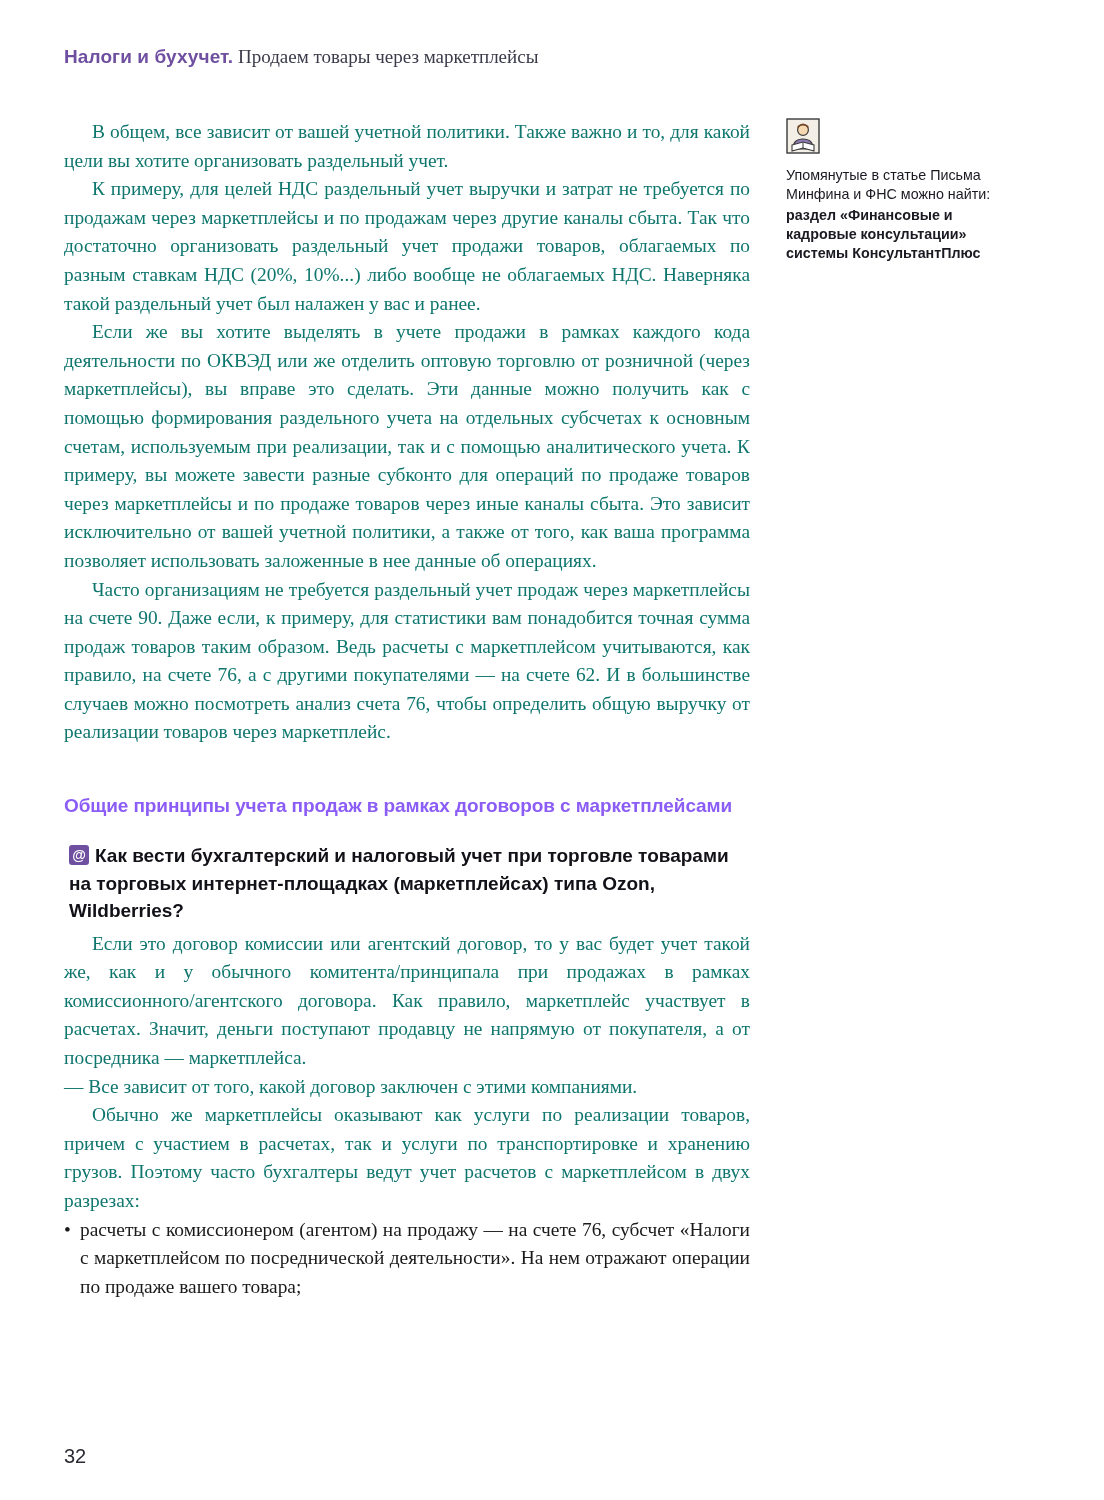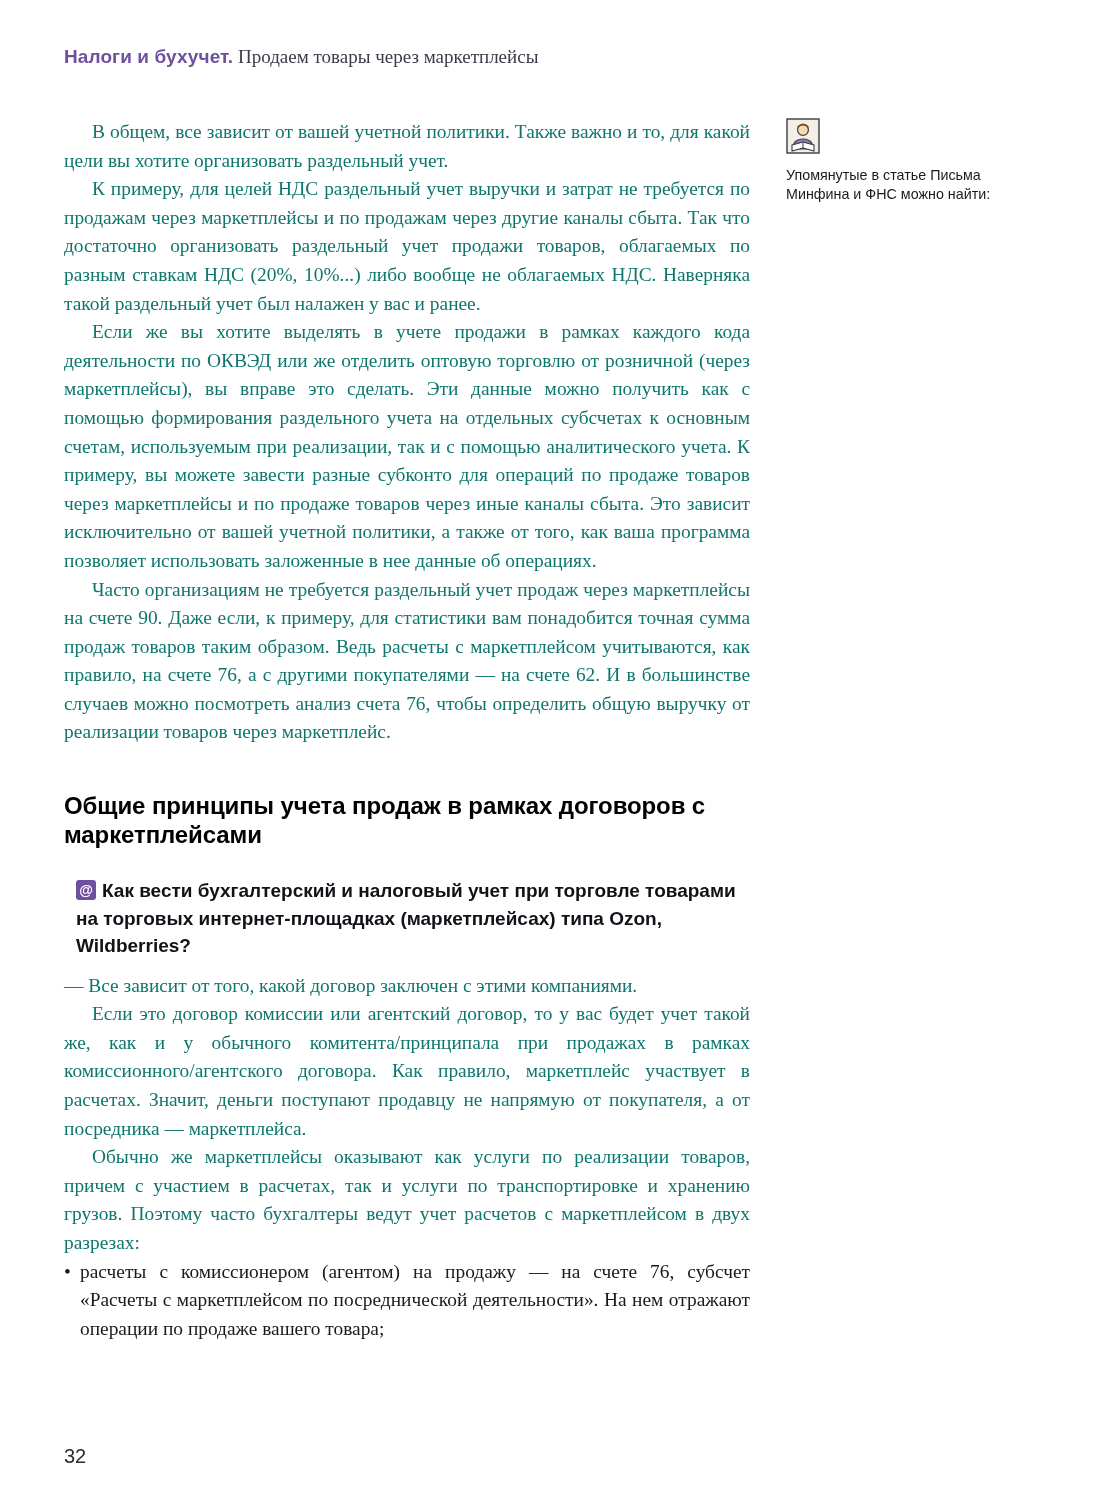--- a/index.html
+++ b/index.html
@@ -62,38 +62,38 @@
     -webkit-hyphens: auto;
     color: #0f766e;
   }
   p.body.noindent {
     text-indent: 0;
   }
 
   h2.section-title {
     font-family: "Liberation Sans", sans-serif;
     font-weight: bold;
-    font-size: 24px;
+    font-size: 19px;
     line-height: 29px;
-    margin: 44px 0 28px 0;
-    color: #000000;
+    margin: 44px 0 22px 0;
+    color: #8b5cf6;
     letter-spacing: -0.1px;
   }
 
   .qa-block {
     margin-top: 4px;
   }
   .qa-question {
     font-family: "Liberation Sans", sans-serif;
     font-weight: bold;
     font-size: 19px;
     line-height: 27.5px;
     color: #111118;
     text-indent: 0;
-    margin: 12px;
+    margin: 5px;
   }
   .at-badge {
     display: inline-block;
     width: 20px;
     height: 20px;
     background: #6f4fa0;
     color: #ffffff;
     border-radius: 3px;
     font-family: "Liberation Sans", sans-serif;
     font-size: 14px;
@@ -179,39 +179,40 @@
         <rect x="1" y="1" width="32" height="34" fill="#f3efe6" stroke="#3b3b3b" stroke-width="1.4"></rect>
         <circle cx="17" cy="12" r="5.4" fill="#f6d9b0" stroke="#3b3b3b" stroke-width="1.2"></circle>
         <path d="M11.5 10.5 Q17 4 22.5 10.5 L22.5 8 Q17 3 11.5 8 Z" fill="#7a4b2a"></path>
         <path d="M7 31 Q7 21 17 21 Q27 21 27 31 Z" fill="#8e7ab5" stroke="#3b3b3b" stroke-width="1.2"></path>
         <path d="M6 27 L17 24 L28 27 L28 33 L17 30 L6 33 Z" fill="#ffffff" stroke="#3b3b3b" stroke-width="1.1"></path>
         <line x1="17" y1="24.5" x2="17" y2="30" stroke="#3b3b3b" stroke-width="1"></line>
       </svg>
     </div>
     <div class="sidenote-text">
       <span class="lead">Упомянутые в статье Письма Минфина и ФНС можно найти:</span>
+      <span class="ref">раздел «Финансовые и кадровые консультации» системы КонсультантПлюс</span>
     </div>
   </div>
 
   <div class="column">
 
     <p class="body">В общем, все зависит от вашей учетной политики. Также важно и то, для какой цели вы хотите организовать раздельный учет.</p>
     <p class="body">К примеру, для целей НДС раздельный учет выручки и затрат не требуется по продажам через маркетплейсы и по продажам через другие каналы сбыта. Так что достаточно организовать раздельный учет продажи товаров, облагаемых по разным ставкам НДС (20%, 10%...) либо вообще не облагаемых НДС. Наверняка такой раздельный учет был налажен у вас и ранее.</p>
     <p class="body">Если же вы хотите выделять в учете продажи в рамках каждого кода деятельности по ОКВЭД или же отделить оптовую торговлю от розничной (через маркетплейсы), вы вправе это сделать. Эти данные можно получить как с помощью формирования раздельного учета на отдельных субсчетах к основным счетам, используемым при реализации, так и с помощью аналитического учета. К примеру, вы можете завести разные субконто для операций по продаже товаров через маркетплейсы и по продаже товаров через иные каналы сбыта. Это зависит исключительно от вашей учетной политики, а также от того, как ваша программа позволяет использовать заложенные в нее данные об операциях.</p>
     <p class="body">Часто организациям не требуется раздельный учет продаж через маркетплейсы на счете 90. Даже если, к примеру, для статистики вам понадобится точная сумма продаж товаров таким образом. Ведь расчеты с маркетплейсом учитываются, как правило, на счете 76, а с другими покупателями — на счете 62. И в большинстве случаев можно посмотреть анализ счета 76, чтобы определить общую выручку от реализации товаров через маркетплейс.</p>
 
     <h2 class="section-title">Общие принципы учета продаж в рамках договоров с маркетплейсами</h2>
 
     <div class="qa-block">
       <p class="qa-question"><span class="at-badge">@</span><span>Как вести бухгалтерский и налоговый учет при торговле товарами на торговых интернет-площадках (маркетплейсах) типа Ozon, Wildberries?</span></p>
+      <p class="body">Если это договор комиссии или агентский договор, то у вас будет учет такой же, как и у обычного комитента/принципала при продажах в рамках комиссионного/агентского договора. Как правило, маркетплейс участвует в расчетах. Значит, деньги поступают продавцу не напрямую от покупателя, а от посредника — маркетплейса.</p>
       <p class="body noindent">— Все зависит от того, какой договор заключен с этими компаниями.</p>
-      <p class="body">Если это договор комиссии или агентский договор, то у вас будет учет такой же, как и у обычного комитента/принципала при продажах в рамках комиссионного/агентского договора. Как правило, маркетплейс участвует в расчетах. Значит, деньги поступают продавцу не напрямую от покупателя, а от посредника — маркетплейса.</p>
       <p class="body">Обычно же маркетплейсы оказывают как услуги по реализации товаров, причем с участием в расчетах, так и услуги по транспортировке и хранению грузов. Поэтому часто бухгалтеры ведут учет расчетов с маркетплейсом в двух разрезах:</p>
       <ul class="bullet-list">
-        <li>расчеты с комиссионером (агентом) на продажу — на счете 76, субсчет «Расчеты с маркетплейсом по посреднической деятельности». На нем отражают операции по продаже вашего товара;</li>
+        <li>расчеты с комиссионером (агентом) на продажу — на счете 76, субсчет «Налоги с маркетплейсом по посреднической деятельности». На нем отражают операции по продаже вашего товара;</li>
       </ul>
     </div>
 
   </div>
 
   <div class="page-number">32</div>
 
 </div>
 
 </body></html>

